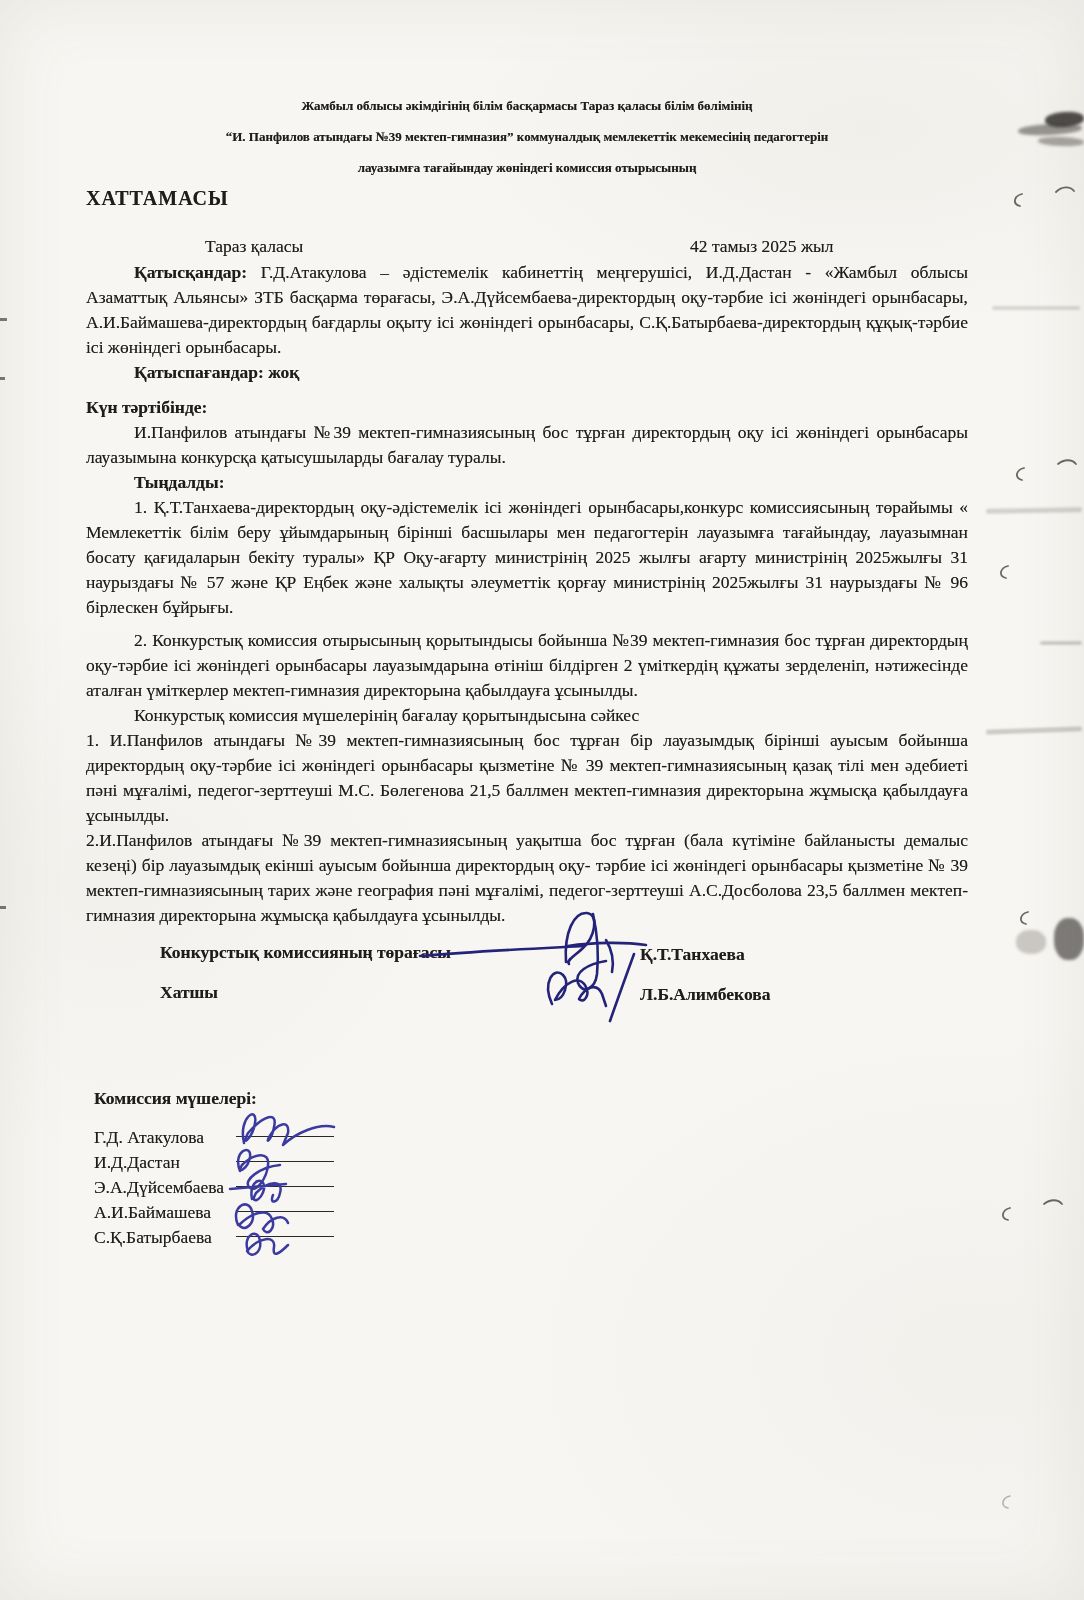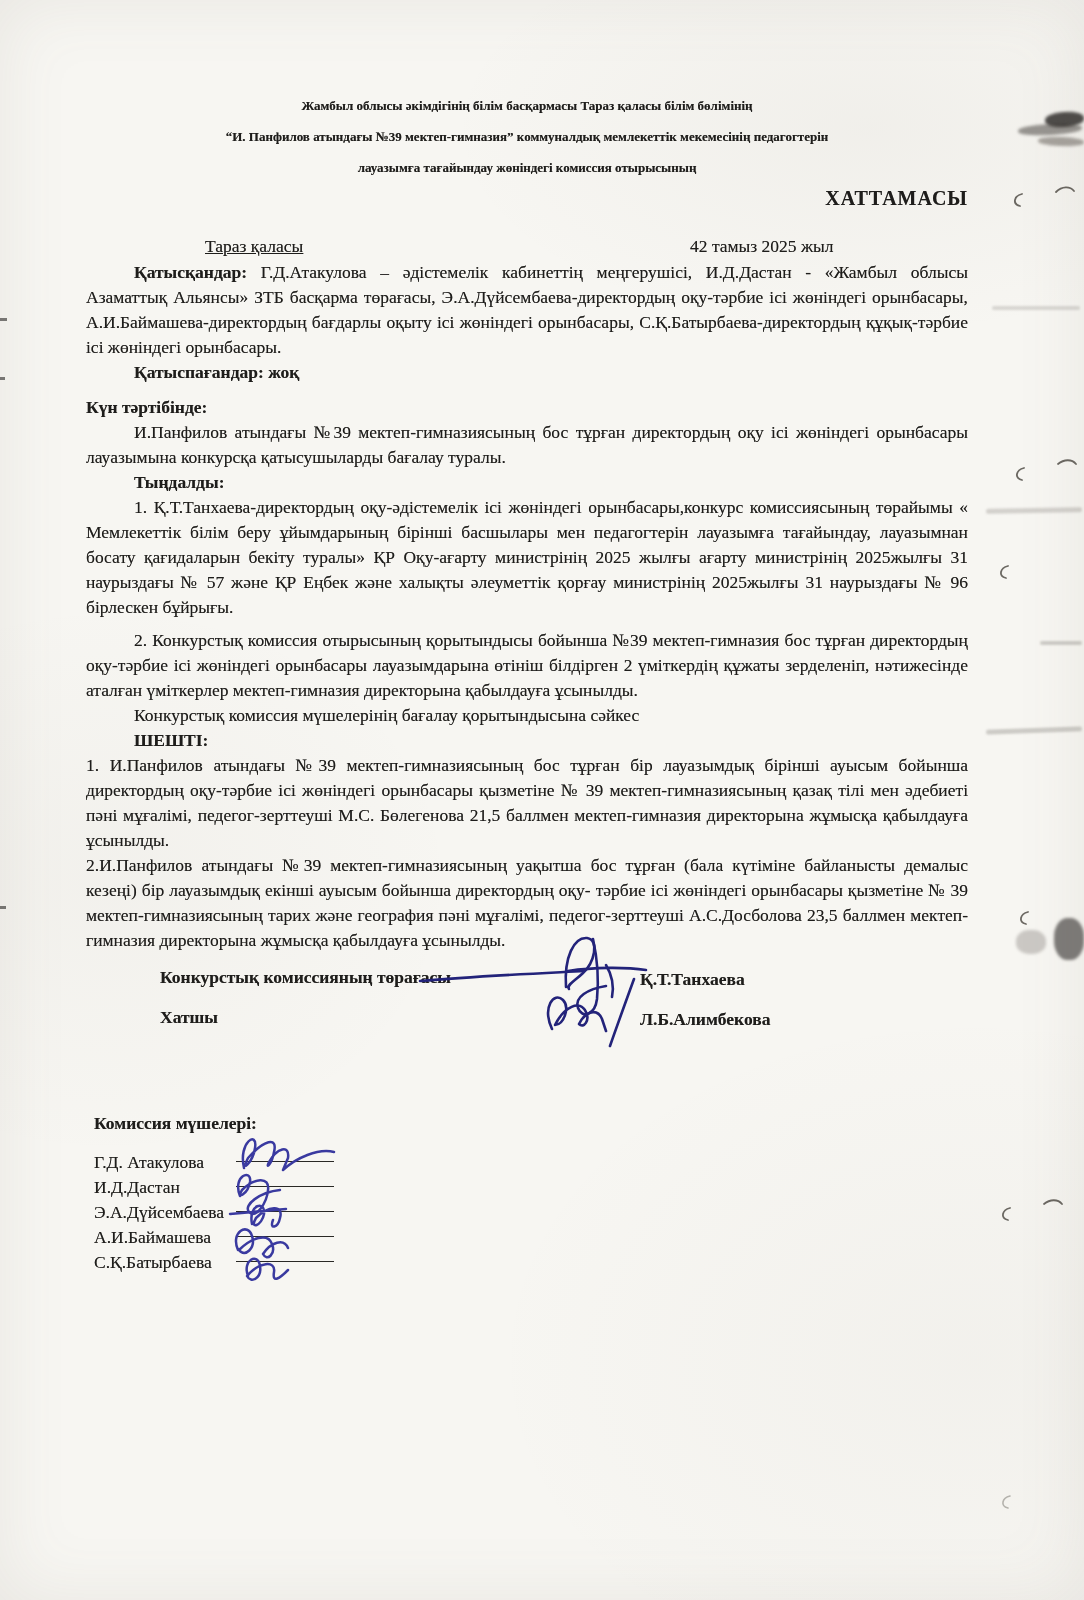--- a/index.html
+++ b/index.html
@@ -17,22 +17,22 @@
     font-family:"Liberation Serif","DejaVu Serif",serif;
     color:#1e1d1b;
   }
   .content {
     position:absolute; left:86px; top:90px; width:882px;
     font-size:17.5px; line-height:25px;
     text-align:justify;
     text-shadow:0 0 0.6px rgba(35,32,30,0.55);
   }
   .title-block { text-align:center; font-weight:bold; font-size:13px; line-height:31px; }
-  .doc-type   { text-align:right; font-weight:bold; font-size:20px; line-height:31px; letter-spacing:1px; }
-  .place-date { position:relative; margin-top:20px; height:26px; text-align:left;text-decoration:underline; }
+  .doc-type   { text-align:left; font-weight:bold; font-size:20px; line-height:31px; letter-spacing:1px; }
+  .place-date { position:relative; margin-top:20px; height:26px; text-align:left; }
   .place-date .place { margin-left:119px; }
   .place-date .date  { position:absolute; left:604px; top:0; }
   p { margin:0; }
   .ind { text-indent:48px; }
   .b { font-weight:bold; }
   .mt12 { margin-top:12px; }
   .mt10 { margin-top:10px; }
   .mt8  { margin-top:8px; }
   
   .sig-row { position:relative; display:block; margin-top:12px; height:28px; text-align:left; }
@@ -75,21 +75,20 @@
     <p class="ind b"><span>Қатыспағандар:</span><span> жоқ</span></p>
 
     <p class="b mt10">Күн тәртібінде:</p>
     <p class="ind">И.Панфилов атындағы №39 мектеп-гимназиясының бос тұрған директордың оқу ісі жөніндегі орынбасары лауазымына конкурсқа қатысушыларды бағалау туралы.</p>
 
     <p class="ind b">Тыңдалды:</p>
     <p class="ind">1. Қ.Т.Танхаева-директордың оқу-әдістемелік ісі жөніндегі орынбасары,конкурс комиссиясының төрайымы « Мемлекеттік білім беру ұйымдарының бірінші басшылары мен педагогтерін лауазымға тағайындау, лауазымнан босату қағидаларын бекіту туралы» ҚР Оқу-ағарту министрінің  2025 жылғы ағарту министрінің 2025жылғы 31 наурыздағы № 57 және ҚР Еңбек және халықты әлеуметтік қорғау министрінің 2025жылғы 31 наурыздағы № 96 бірлескен бұйрығы.</p>
     <p class="ind mt8">2. Конкурстық комиссия отырысының қорытындысы бойынша №39 мектеп-гимназия  бос тұрған директордың оқу-тәрбие ісі жөніндегі орынбасары лауазымдарына өтініш білдірген 2 үміткердің құжаты зерделеніп, нәтижесінде аталған үміткерлер мектеп-гимназия директорына қабылдауға ұсынылды.</p>
     <p class="ind">Конкурстық комиссия мүшелерінің  бағалау қорытындысына сәйкес</p>
 
-    <p class="ind b">ШЕШТІ:</p>
     <p>1. И.Панфилов атындағы №39 мектеп-гимназиясының бос тұрған бір лауазымдық бірінші ауысым бойынша директордың оқу-тәрбие ісі жөніндегі орынбасары қызметіне № 39 мектеп-гимназиясының қазақ тілі мен әдебиеті пәні мұғалімі, педегог-зерттеуші М.С. Бөлегенова 21,5 баллмен  мектеп-гимназия директорына жұмысқа қабылдауға ұсынылды.</p>
     <p>2.И.Панфилов атындағы №39 мектеп-гимназиясының уақытша бос тұрған (бала күтіміне байланысты демалыс кезеңі) бір лауазымдық екінші ауысым бойынша директордың оқу- тәрбие ісі жөніндегі орынбасары қызметіне № 39 мектеп-гимназиясының тарих және география пәні мұғалімі, педегог-зерттеуші А.С.Досболова 23,5 баллмен  мектеп-гимназия директорына жұмысқа қабылдауға ұсынылды.</p>
 
     <div class="sig-row">
       <span class="sig-label">Конкурстық комиссияның төрағасы</span>
       <svg class="sig-ink" style="left:330px; top:-40px;" width="250" height="104" viewBox="0 0 250 104">
         <g fill="none" stroke="#23237a" stroke-width="2.6" stroke-linecap="round" stroke-linejoin="round">
           <path d="M4,56 C60,51 130,48 168,46"></path>
           <path d="M150,62 C148,32 158,12 171,13 C184,15 178,38 167,48 C159,56 150,60 153,64"></path>
           <path d="M177,14 C181,32 183,54 181,74 C179,90 166,94 162,83 C158,72 172,64 190,61"></path>

